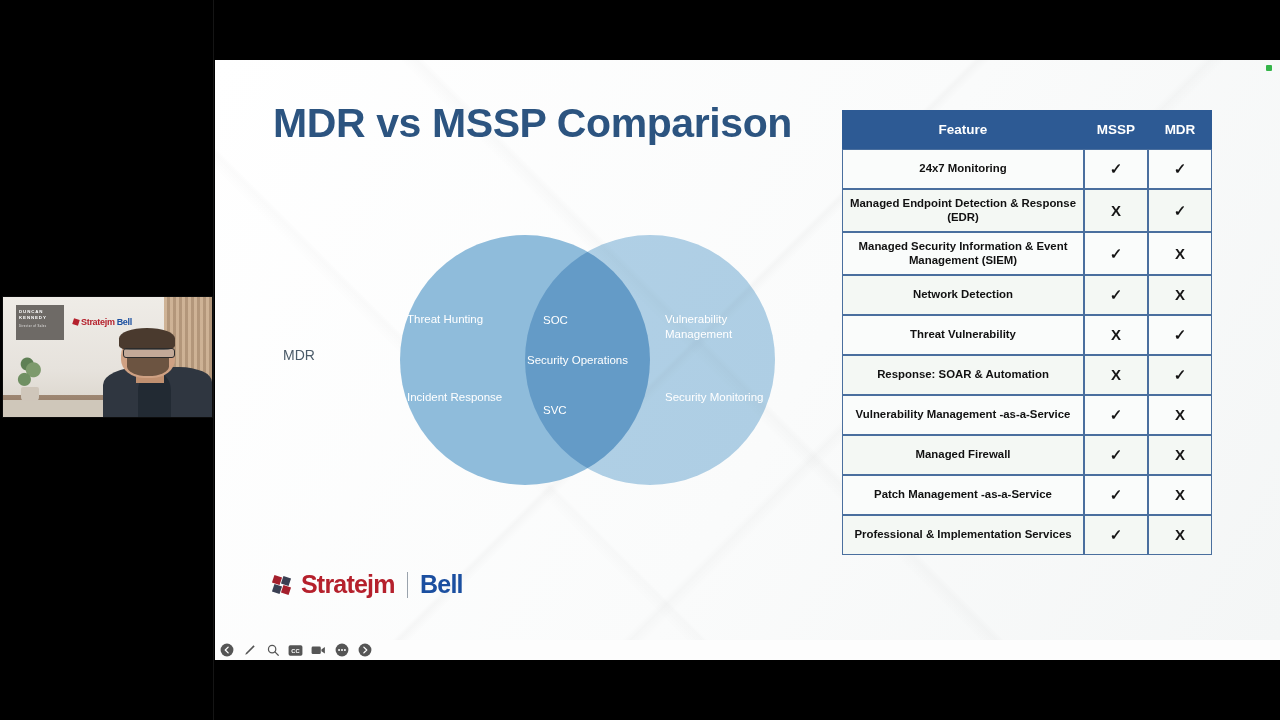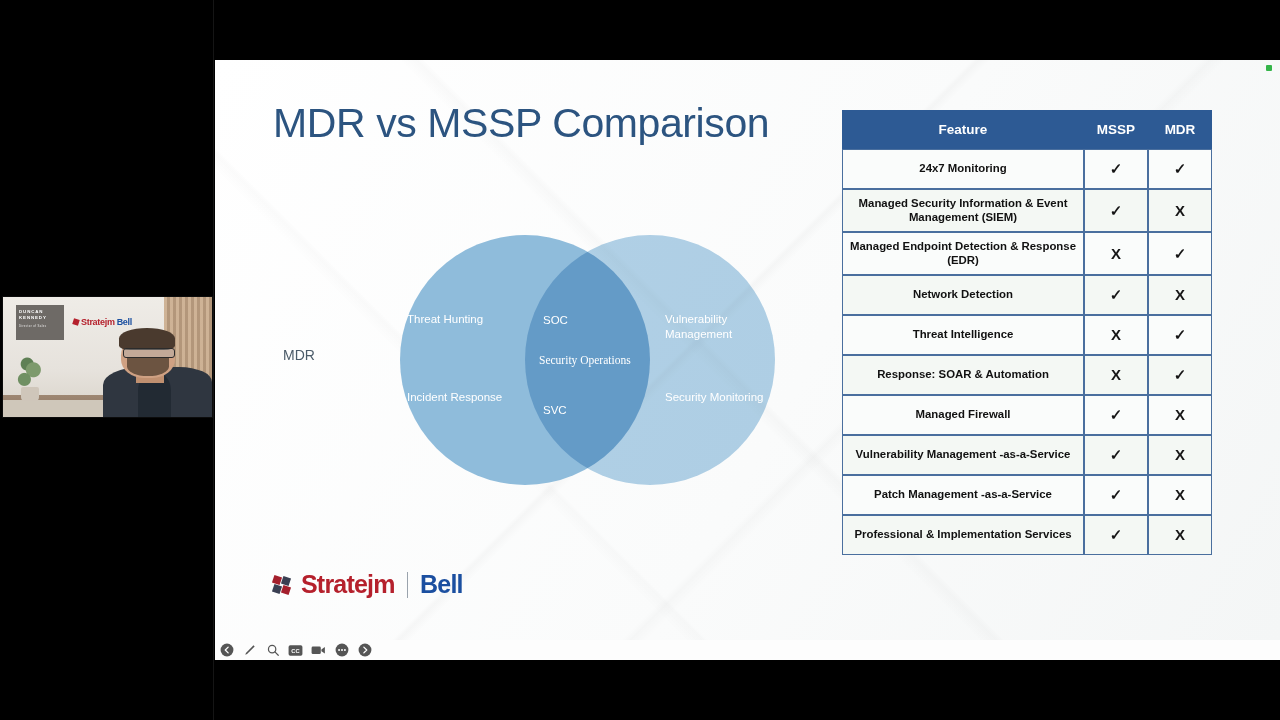--- a/index.html
+++ b/index.html
@@ -68,41 +68,41 @@
       linear-gradient(135deg,transparent 60%,rgba(0,0,0,.018) 60.5%,transparent 61.5%),
       linear-gradient(225deg,transparent 52%,rgba(0,0,0,.02) 52.5%,transparent 53.6%),
       linear-gradient(225deg,transparent 70%,rgba(0,0,0,.015) 70.4%,transparent 71.4%),
       linear-gradient(120deg,#ffffff 0%,#fafbfb 55%,#f4f6f6 100%);
     pointer-events:none;
   }
   .rec-dot{position:absolute;right:8px;top:5px;width:6px;height:6px;background:#35b54a;border-radius:1px;}
 
   .slide-title{
     position:absolute;left:58px;top:40px;
-    font-size:41px;font-weight:400;color:#2c5480;letter-spacing:-.4px;
+    font-size:41px;font-weight:700;color:#2c5480;letter-spacing:-.4px;
     white-space:nowrap;
   }
 
   
   .venn{position:absolute;left:60px;top:175px;width:660px;height:255px;}
   .venn .side-lbl{
     position:absolute;top:112px;font-size:14px;color:#4a5a68;
   }
   .venn .lbl-mdr{left:8px;}
   .venn .lbl-mssp{right:8px;}
   .circle{position:absolute;top:0;width:250px;height:250px;border-radius:50%;}
   .c-left{left:125px;background:#8fbcdb;}
   .c-right{left:250px;background:#b2d2e8;mix-blend-mode:multiply;}
   .venn-txt{position:absolute;color:#fff;font-size:11.5px;line-height:15px;text-align:left;}
   .t-hunting{left:132px;top:77px;width:130px;}
   .t-incident{left:132px;top:155px;width:120px;}
   .t-vuln{left:390px;top:77px;width:120px;}
   .t-secmon{left:390px;top:155px;width:120px;}
   .t-soc{left:268px;top:78px;width:120px;}
-  .t-secops{left:264px;top:118px;width:120px;font-family:Liberation Serif, serif;}
+  .t-secops{left:252px;top:118px;width:120px;}
   .t-svc{left:268px;top:168px;width:120px;}
 
   
   .slide-logo{position:absolute;left:58px;top:510px;display:flex;align-items:center;gap:8px;}
   .slide-logo .mark{position:relative;width:20px;height:18px;}
   .slide-logo .mark i{position:absolute;width:8px;height:8px;background:#a41f2c;transform:rotate(18deg);display:block;}
   .slide-logo .mark i:nth-child(1){left:0;top:0;}
   .slide-logo .mark i:nth-child(2){left:9px;top:1px;background:#3a3f52;}
   .slide-logo .mark i:nth-child(3){left:0;top:9px;background:#3a3f52;}
   .slide-logo .mark i:nth-child(4){left:9px;top:10px;}
@@ -232,51 +232,51 @@
           <th class="c-mk">MDR</th>
         </tr>
       </thead>
       <tbody>
           <tr>
             <td>24x7 Monitoring</td>
             <td class="mk">✓</td>
             <td class="mk">✓</td>
           </tr>
           <tr>
+            <td>Managed Endpoint Detection &amp; Response (EDR)</td>
+            <td class="mk">X</td>
+            <td class="mk">✓</td>
+          </tr>
+          <tr>
             <td>Managed Security Information &amp; Event Management (SIEM)</td>
             <td class="mk">✓</td>
             <td class="mk">X</td>
           </tr>
           <tr>
-            <td>Managed Endpoint Detection &amp; Response (EDR)</td>
-            <td class="mk">X</td>
-            <td class="mk">✓</td>
-          </tr>
-          <tr>
             <td>Network Detection</td>
             <td class="mk">✓</td>
             <td class="mk">X</td>
           </tr>
           <tr>
-            <td>Threat Intelligence</td>
+            <td>Threat Vulnerability</td>
             <td class="mk">X</td>
             <td class="mk">✓</td>
           </tr>
           <tr>
             <td>Response: SOAR &amp; Automation</td>
             <td class="mk">X</td>
             <td class="mk">✓</td>
           </tr>
           <tr>
+            <td>Vulnerability Management -as-a-Service</td>
+            <td class="mk">✓</td>
+            <td class="mk">X</td>
+          </tr>
+          <tr>
             <td>Managed Firewall</td>
-            <td class="mk">✓</td>
-            <td class="mk">X</td>
-          </tr>
-          <tr>
-            <td>Vulnerability Management -as-a-Service</td>
             <td class="mk">✓</td>
             <td class="mk">X</td>
           </tr>
           <tr>
             <td>Patch Management -as-a-Service</td>
             <td class="mk">✓</td>
             <td class="mk">X</td>
           </tr>
           <tr>
             <td>Professional &amp; Implementation Services</td>

